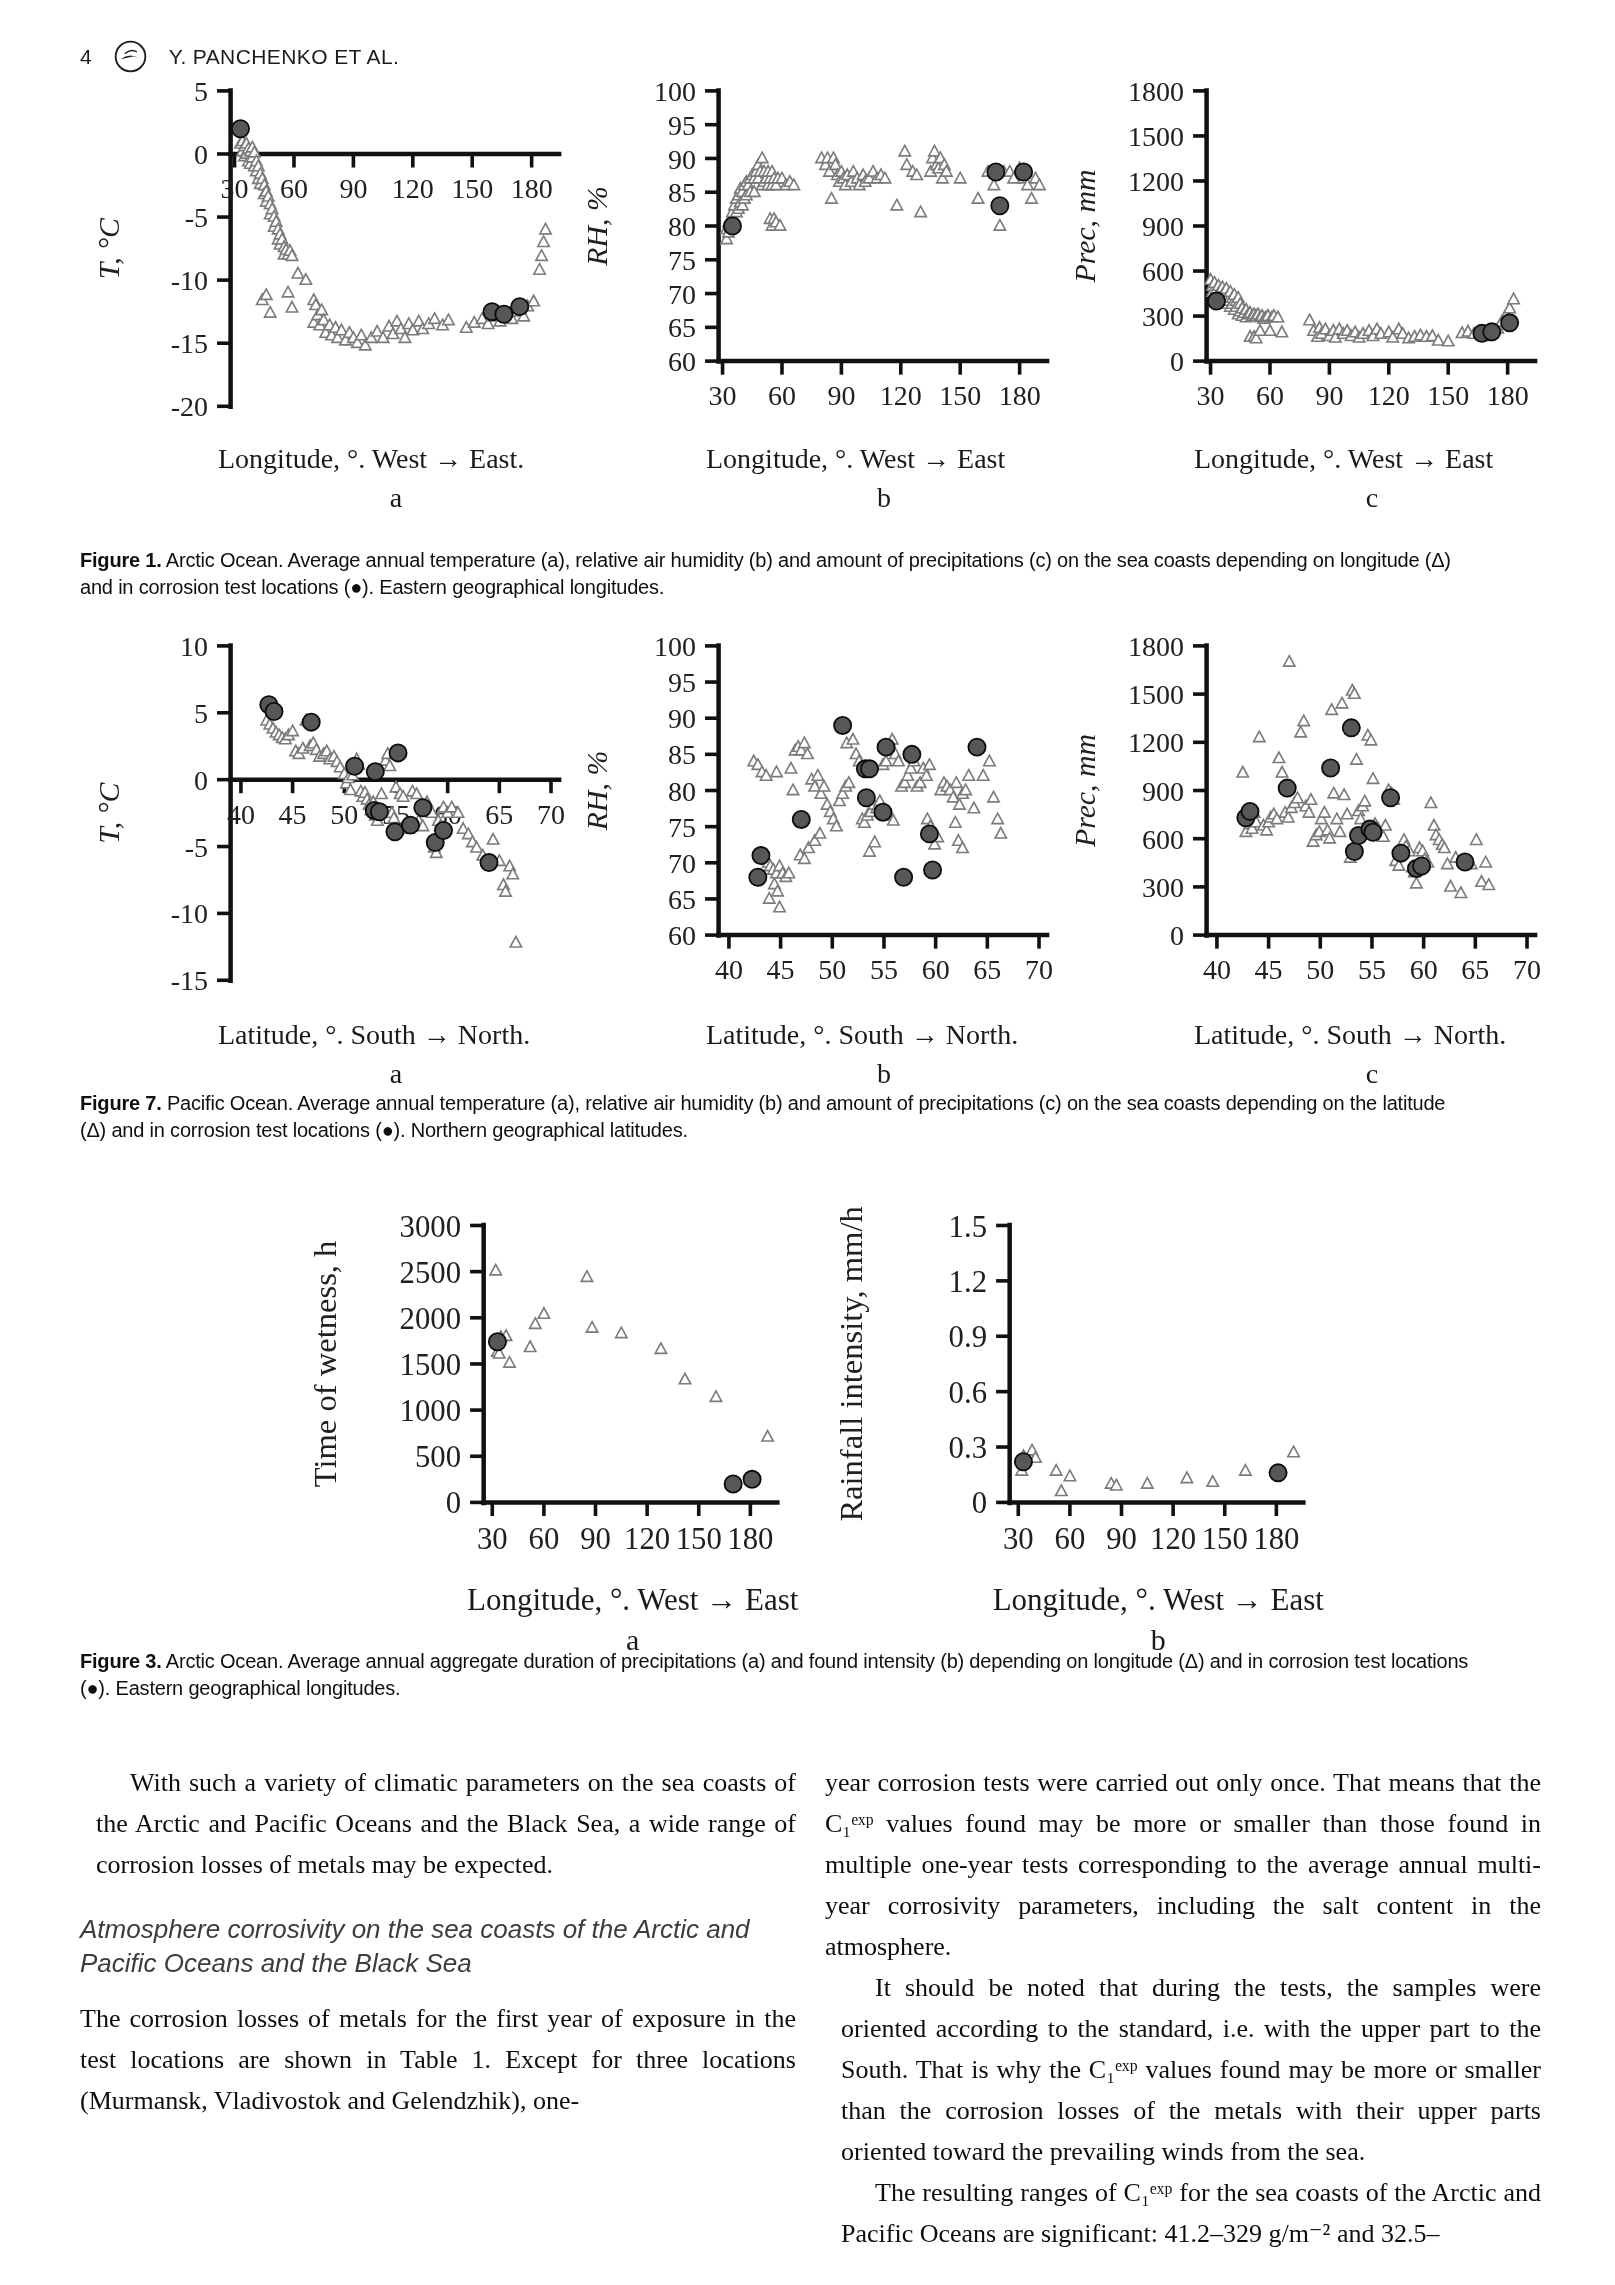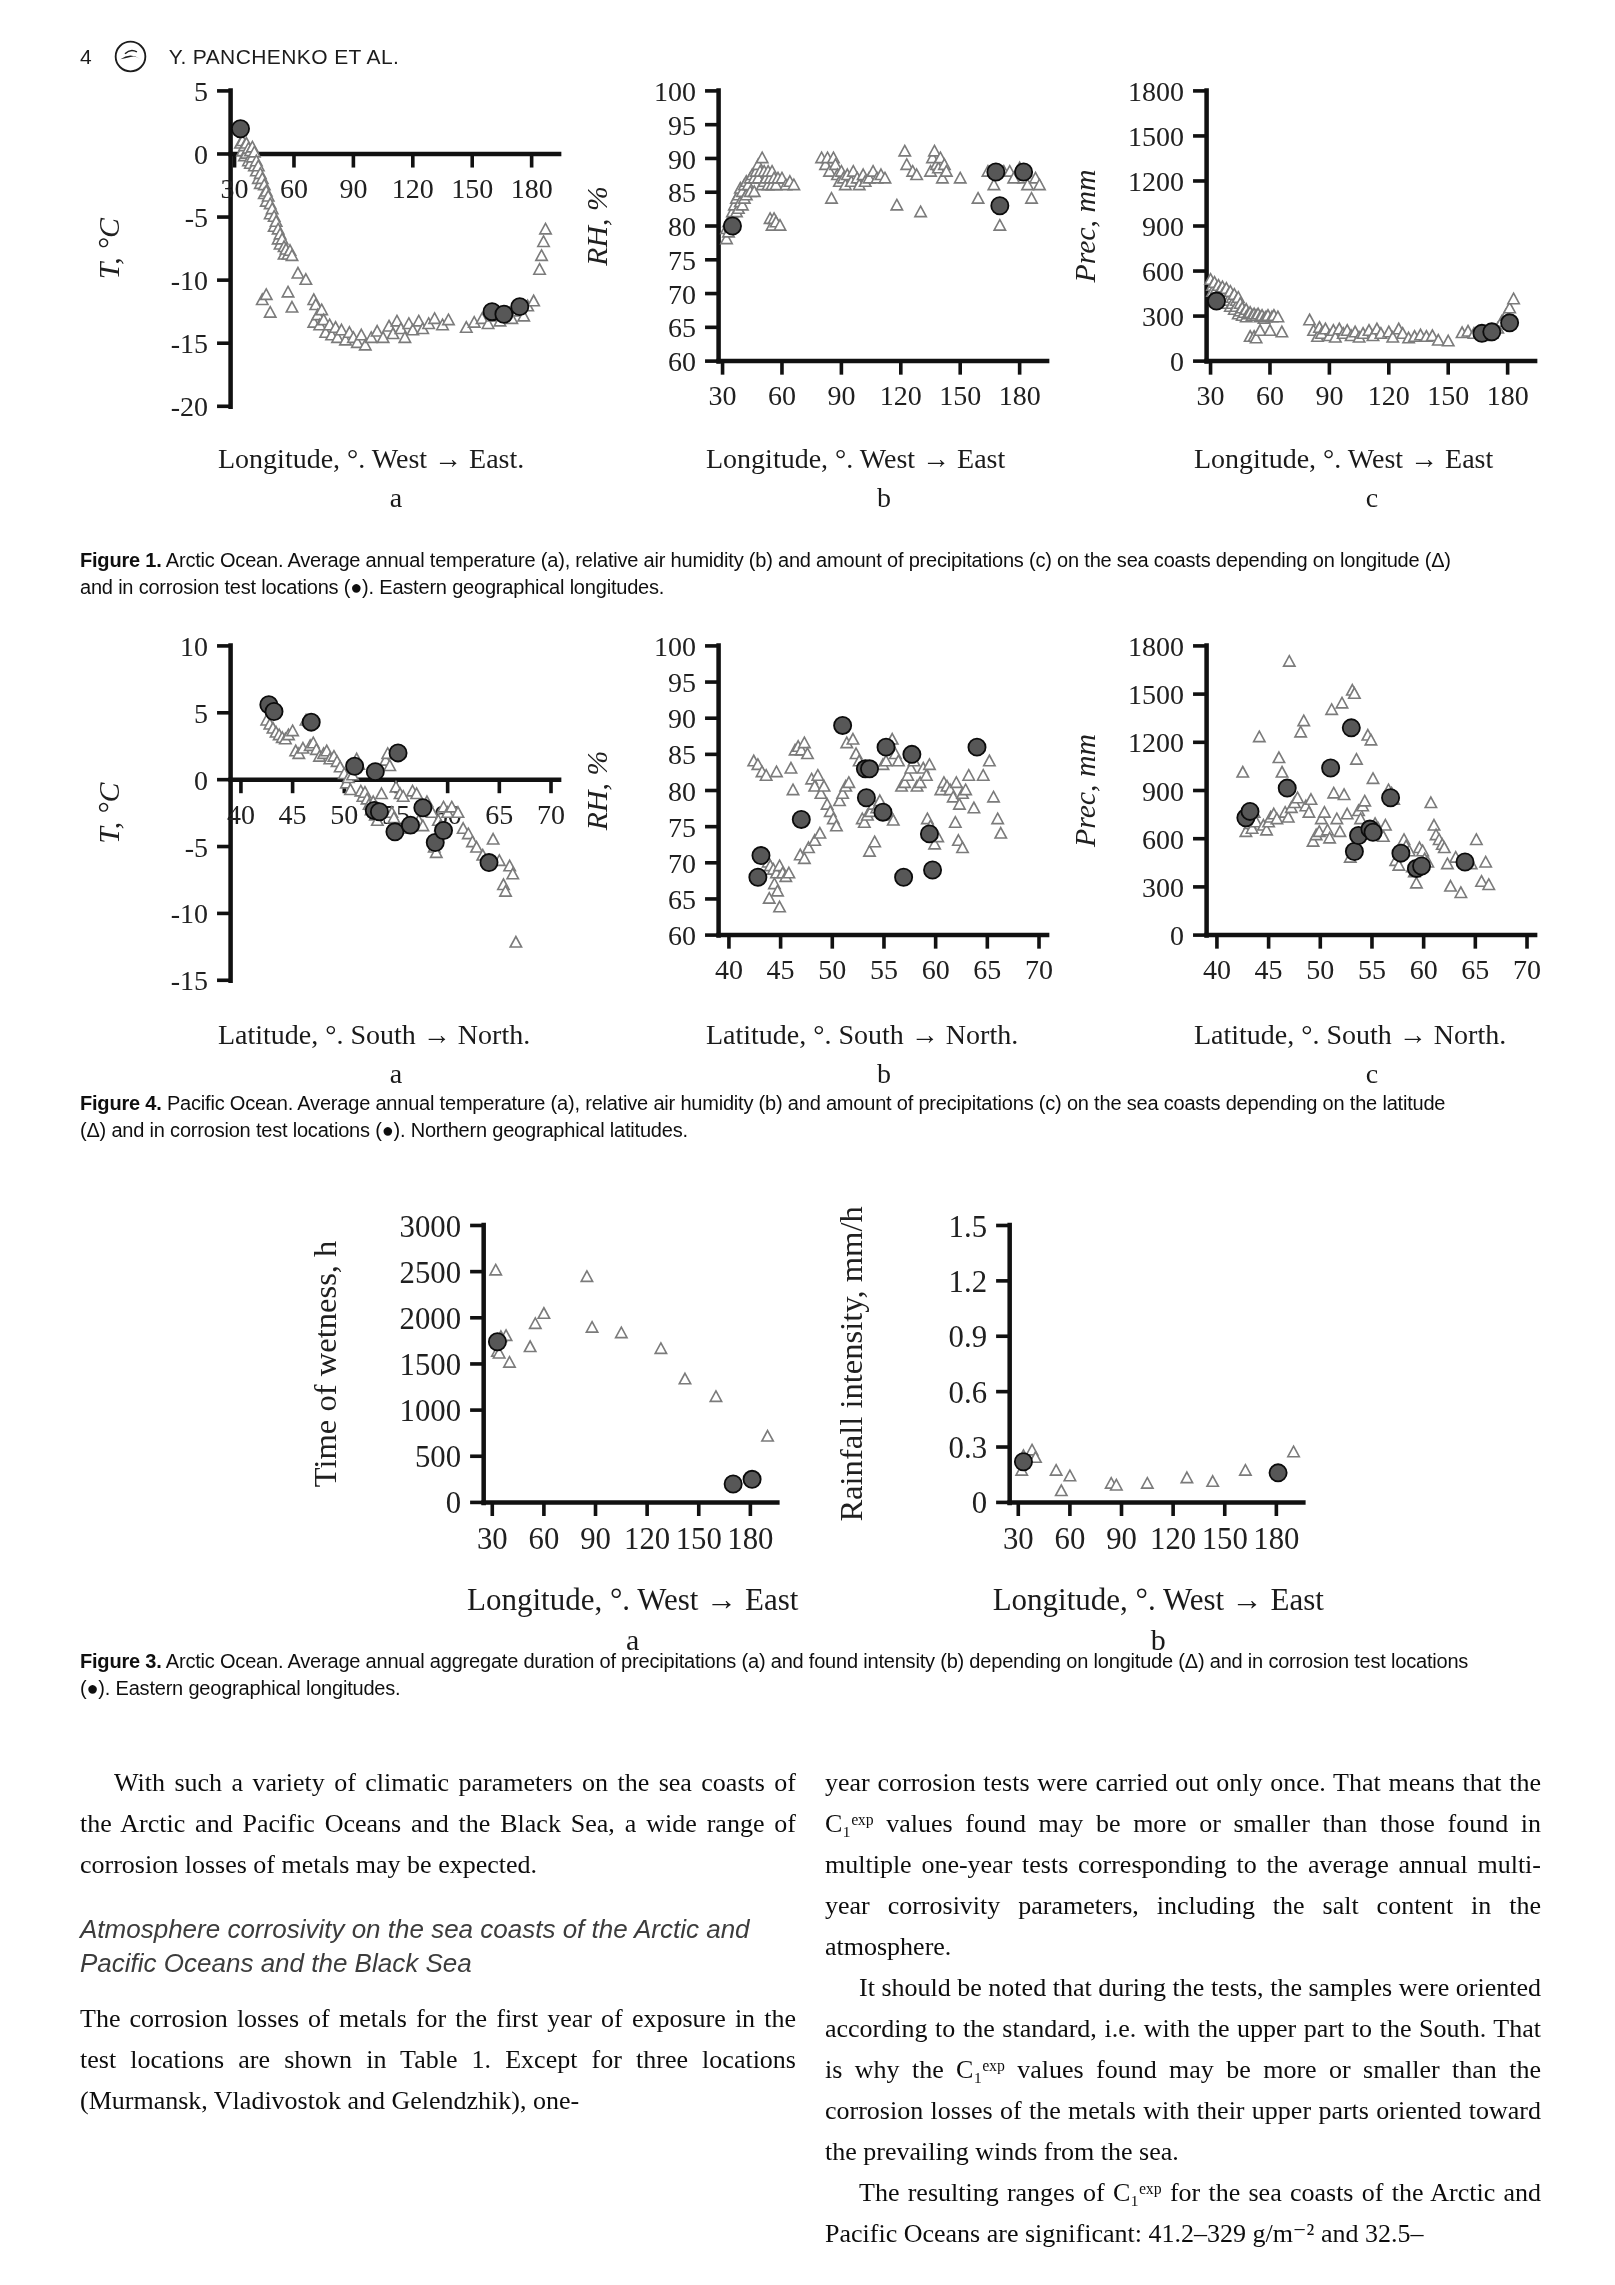--- a/index.html
+++ b/index.html
@@ -25,21 +25,21 @@
   .fig3 .sublabel{font-size:30px;margin-top:5.4px;padding-left:178px;}
   
   .caption{position:absolute;left:80px;width:1390px;
            font-family:"Liberation Sans","DejaVu Sans",sans-serif;
            font-size:20px;line-height:27px;color:#0f0f0f;letter-spacing:-0.2px;}
   .cap-bold{font-weight:700;}
   
   .bodytext{position:absolute;top:1762px;left:80px;width:1463px;display:flex;gap:29px;}
   .col{width:716px;font-size:26px;line-height:41px;text-align:justify;color:#0d0d0d;}
   .col p{margin:0;}
-  .col p.indent{text-indent:34px;}
+  .col p.indent{text-indent:34px;margin-left:16px;}
   .col h2{font-family:"Liberation Sans","DejaVu Sans",sans-serif;
           font-size:26px;line-height:34px;font-style:italic;font-weight:400;color:#3c3c3c;
           margin:27px 0 18px 0;text-align:left;}
 </style>
 </head>
 <body>
 
 <div class="page">
 
   <div class="hdr">
@@ -899,21 +899,21 @@
             <circle cx="392.18125" cy="260.22222222222223" r="9.5" fill="#575757" stroke="#0c0c0c" stroke-width="2"></circle>
             <circle cx="397.9" cy="257.55555555555554" r="9.5" fill="#575757" stroke="#0c0c0c" stroke-width="2"></circle>
             <circle cx="445.9375" cy="253.11111111111111" r="9.5" fill="#575757" stroke="#0c0c0c" stroke-width="2"></circle>
           </svg></div>
       <div class="xlabel">Latitude, °. South → North.</div>
       <div class="sublabel">c</div>
     </div>
   </div>
 
   <div class="caption" style="top:1090px;">
-    <span class="cap-bold">Figure 4.</span><span> Pacific Ocean. Average annual temperature (a), relative air humidity (b) and amount of precipitations (c) on the sea coasts depending on the latitude (Δ) and in corrosion test locations (●). Northern geographical latitudes.</span>
+    <span class="cap-bold">Figure 7.</span><span> Pacific Ocean. Average annual temperature (a), relative air humidity (b) and amount of precipitations (c) on the sea coasts depending on the latitude (Δ) and in corrosion test locations (●). Northern geographical latitudes.</span>
   </div>
 
   <div class="fig-row fig3" style="top:1211px;left:289px;">
     <div class="panel">
       <div class="chart"><svg width="507" height="362" viewBox="0 0 560 400">
             <line x1="215" y1="13" x2="215" y2="325" stroke="#111" stroke-width="5"></line>
             <line x1="212.5" y1="322" x2="542" y2="322" stroke="#111" stroke-width="5"></line>
             <line x1="200" y1="16" x2="215" y2="16" stroke="#111" stroke-width="4"></line>
             <text x="190" y="28.240000000000002" text-anchor="end" font-size="34" class="tick">3000</text>
             <line x1="200" y1="67" x2="215" y2="67" stroke="#111" stroke-width="4"></line>

